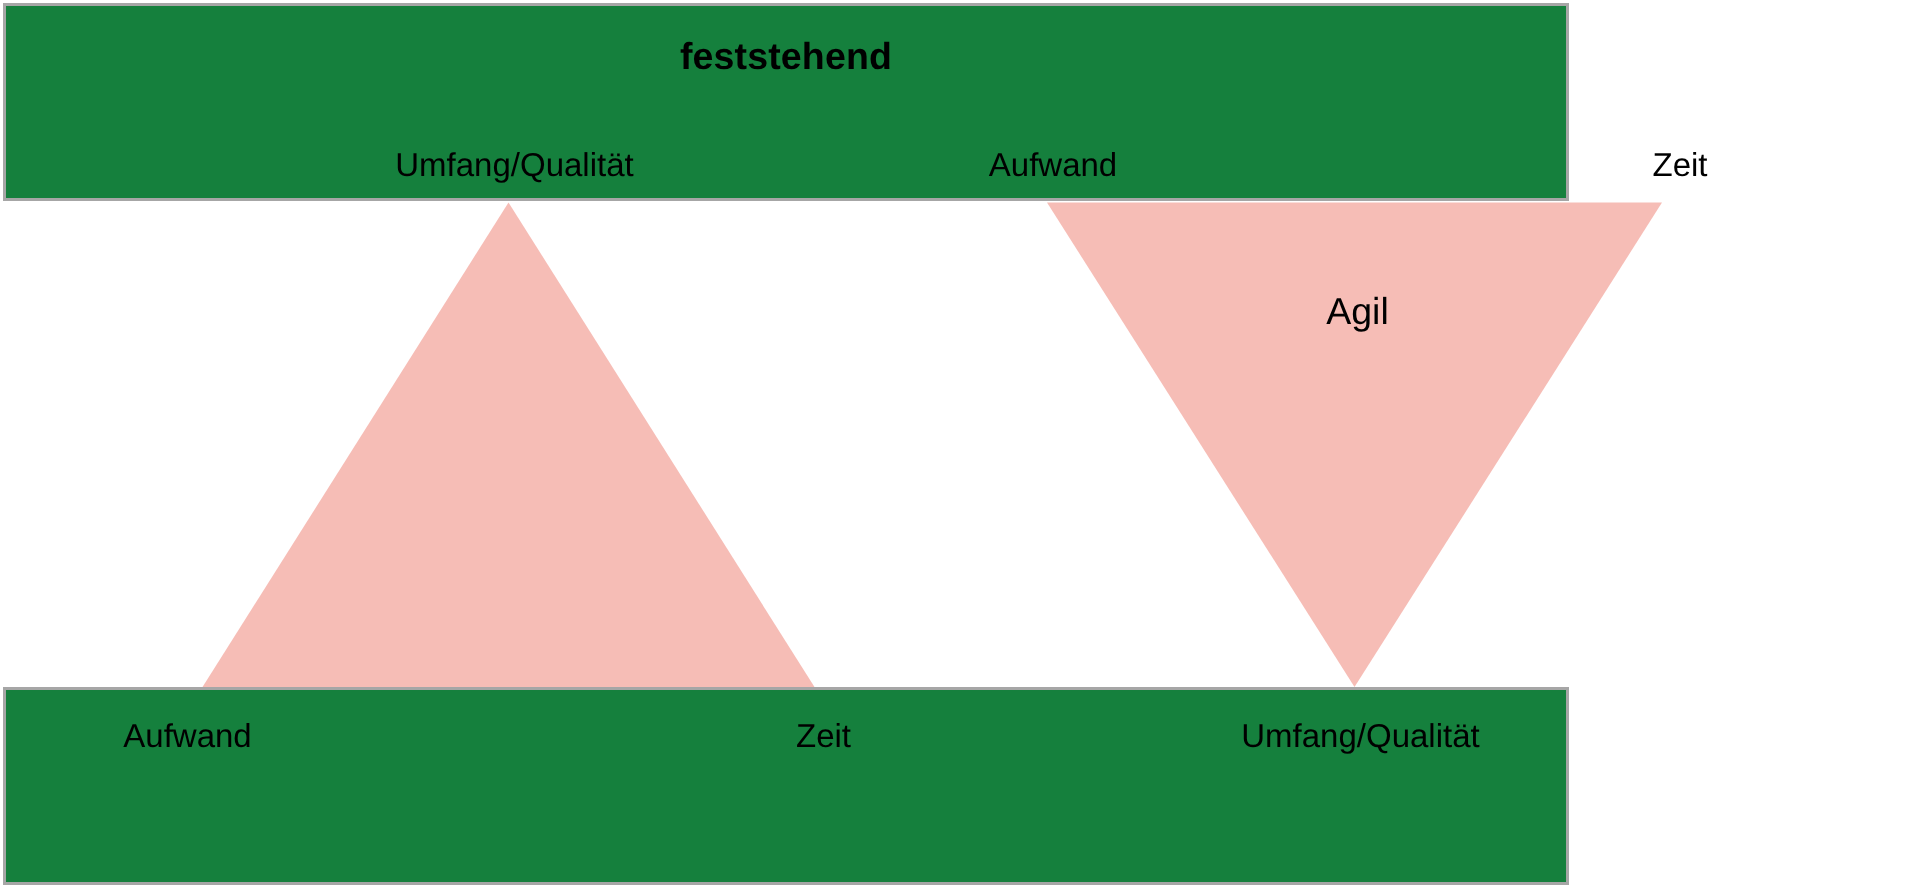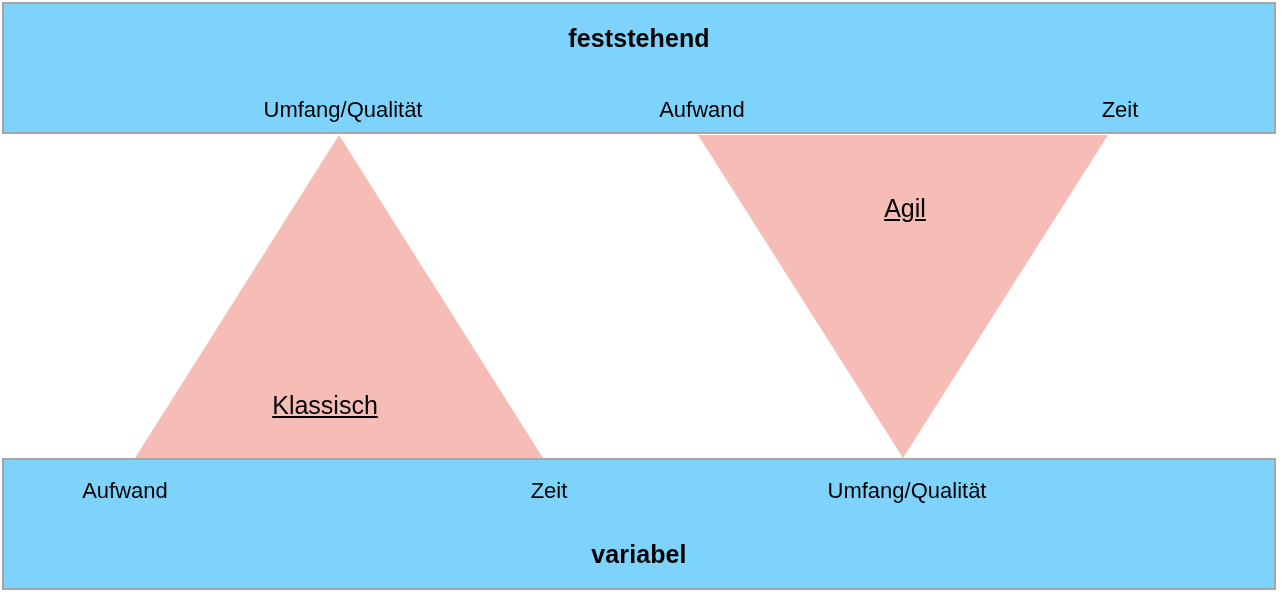--- a/index.html
+++ b/index.html
@@ -28,23 +28,23 @@
     top: 0;
     width: 1282px;
     height: 592px;
     z-index: 1;
   }
 
   
   .band {
     position: absolute;
     left: 2px;
-    width: 1274px;
+    width: 1044px;
     box-sizing: border-box;
-    background: #7dd3fc;
+    background: #15803d;
     border: 2px solid #a6a6a6;
     z-index: 2;
   }
   .band-top {
     top: 2px;
     height: 132px;
   }
   .band-bottom {
     top: 458px;
     height: 132px;
@@ -78,21 +78,20 @@
 
   
   .tri-label {
     position: absolute;
     font-size: 25px;
     color: #000000;
     white-space: nowrap;
     transform: translateX(-50%);
     z-index: 3;
     text-align: center;
-    text-decoration: underline;
   }
   #label-klassisch { left: 325px; top: 391px; }
   #label-agil      { left: 905px; top: 194px; }
 </style>
 </head>
 <body>
 
 <div id="diagram-root">
 
   <svg class="shapes-layer" viewBox="0 0 1282 592" width="1282" height="592" aria-hidden="true">
@@ -106,19 +105,17 @@
     <div class="axis-label" style="left:339px;">Umfang/Qualität</div>
     <div class="axis-label" style="left:698px;">Aufwand</div>
     <div class="axis-label" style="left:1116px;">Zeit</div>
   </div>
 
   <div class="band band-bottom">
     <div class="axis-label" style="left:121px;">Aufwand</div>
     <div class="axis-label" style="left:545px;">Zeit</div>
     <div class="axis-label" style="left:903px;">Umfang/Qualität</div>
 
-    <div class="band-title">variabel</div>
   </div>
 
-  <div class="tri-label" id="label-klassisch">Klassisch</div>
   <div class="tri-label" id="label-agil">Agil</div>
 
 </div>
 
 </body></html>

